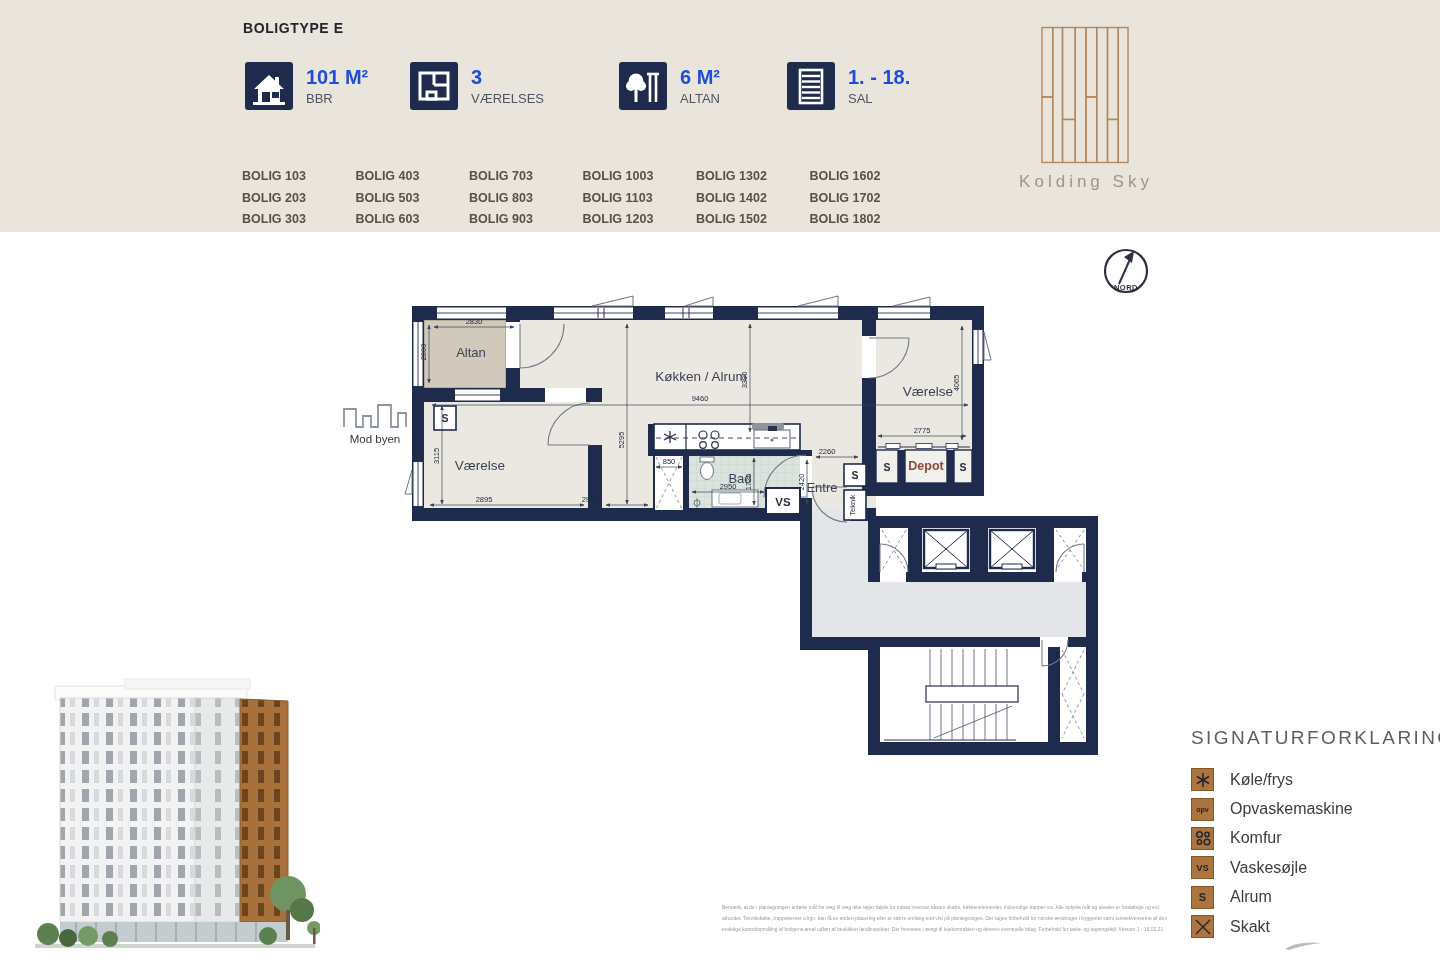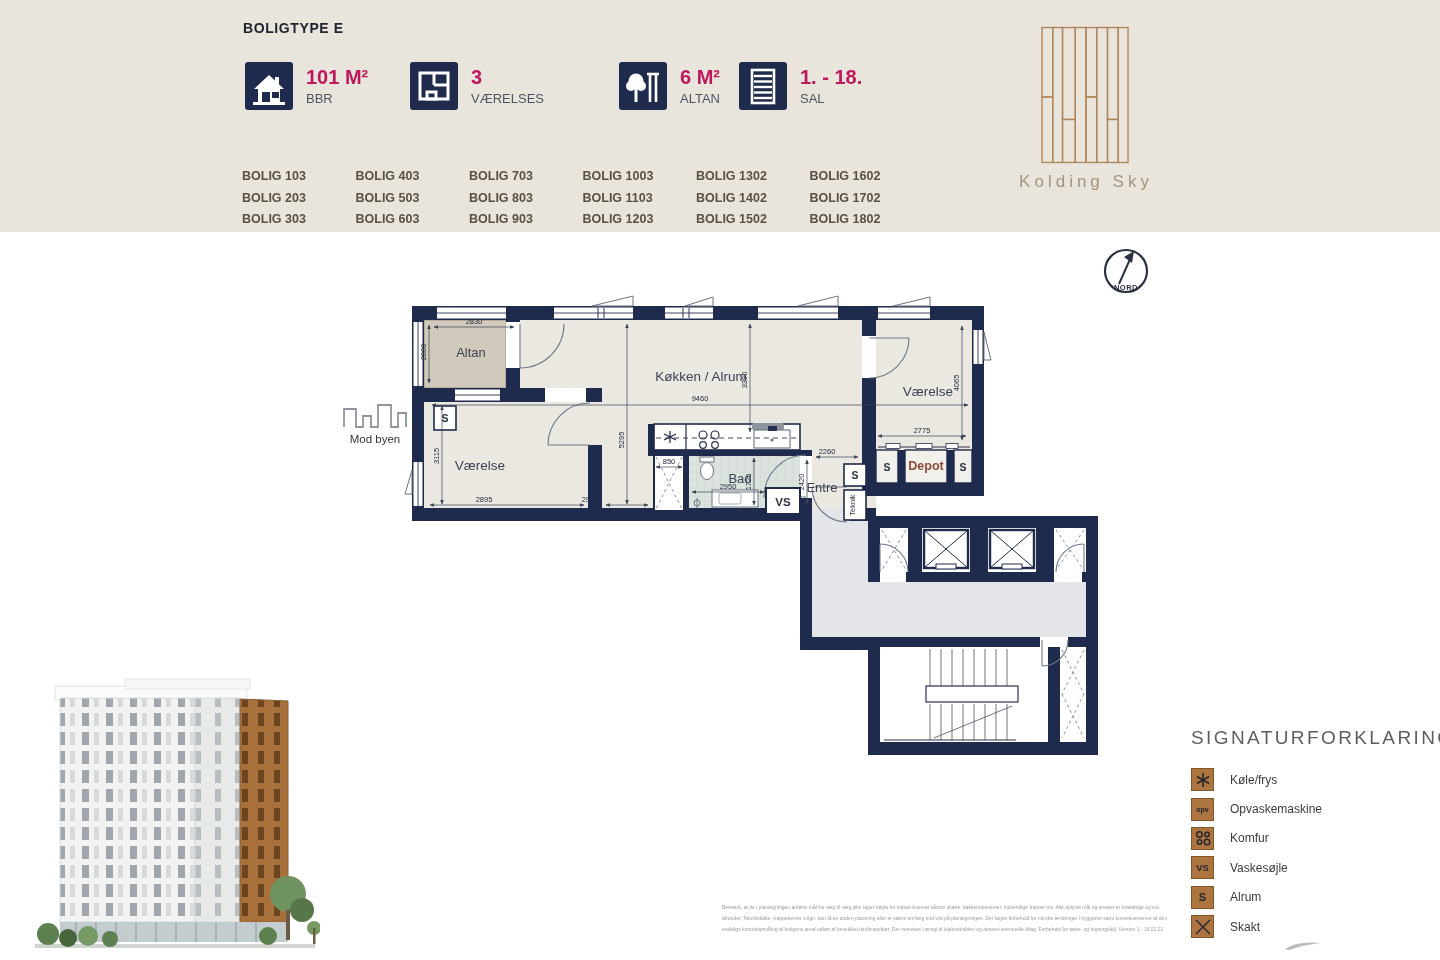--- a/index.html
+++ b/index.html
@@ -6,21 +6,21 @@
   #page{position:relative;width:1440px;height:960px;background:#ffffff;overflow:hidden;
         font-family:"Liberation Sans",sans-serif;}
   svg{font-family:"Liberation Sans",sans-serif;}
 
   .header-band{position:absolute;left:0;top:0;width:1440px;height:232px;background:#e9e5dc;}
   .page-title{position:absolute;left:243px;top:20px;font-size:14px;font-weight:bold;
               letter-spacing:.6px;color:#23242e;}
   .stat{position:absolute;top:62px;display:flex;gap:13px;}
   .stat .ibox{width:48px;height:48px;background:#1e2b4c;border-radius:3px;display:flex;
               align-items:center;justify-content:center;flex:0 0 auto;}
-  .stat .txt .val{font-size:20px;font-weight:bold;color:#be185d;line-height:22px;margin-top:4px;}
+  .stat .txt .val{font-size:20px;font-weight:bold;color:#1d4ed8;line-height:22px;margin-top:4px;}
   .stat .txt .lab{font-size:13px;color:#4e5462;margin-top:3px;}
   .units{position:absolute;left:242px;top:146px;display:grid;grid-auto-flow:column;
          grid-template-rows:repeat(3,21.5px);grid-template-columns:repeat(6,113.5px);
          font-size:12.5px;font-weight:bold;color:#5a5043;margin-top:20px;}
   .units span{line-height:21.5px;}
 
   .brand-logo{position:absolute;left:1041px;top:26px;}
   .brand-name{position:absolute;left:986px;top:172px;width:200px;text-align:center;
               font-size:17px;letter-spacing:4px;color:#a29482;font-weight:400;}
 
@@ -29,21 +29,21 @@
 
   .legend{position:absolute;left:1191px;top:727px;width:240px;}
   .legend .ltitle{font-size:19px;letter-spacing:2.4px;color:#5e5e5e;margin-bottom:16px;}
   .legend .lrow{display:flex;align-items:center;gap:16px;height:29.4px;}
   .legend .sq{width:21px;height:21px;background:#ac753f;border:1px solid #845627;
               display:flex;align-items:center;justify-content:center;flex:0 0 auto;
               color:#26262e;font-weight:bold;}
   .legend .sq .t7{font-size:7px;font-weight:bold;}
   .legend .sq .t9{font-size:9.5px;font-weight:bold;}
   .legend .sq .t11{font-size:11px;font-weight:bold;}
-  .legend .llab{font-size:12px;color:#3c3c3c;}
+  .legend .llab{font-size:16px;color:#3c3c3c;}
 
   .disclaimer{position:absolute;left:722px;top:902px;color:#9b9b9b;font-size:5px;
               line-height:11px;white-space:nowrap;}
   .watermark{position:absolute;left:1283px;top:941px;}
 </style>
 </head>
 <body>
 
 <div id="page">
 
@@ -93,21 +93,21 @@
         <line x1="37" y1="12" x2="37" y2="40" stroke="#fff" stroke-width="2.6"></line>
         <line x1="28" y1="12" x2="40" y2="12" stroke="#fff" stroke-width="2.6"></line>
       </svg>
     </div>
     <div class="txt">
       <div class="val">6 M²</div>
       <div class="lab">ALTAN</div>
     </div>
   </div>
 
-  <div class="stat" style="left:728px;padding-left:11px;">
+  <div class="stat" style="left:776px;padding-left:11px;">
     <div class="ibox">
       <svg width="48" height="48" viewBox="0 0 48 48">
         <rect x="13" y="8" width="22" height="33" fill="none" stroke="#fff" stroke-width="2.6"></rect>
         <line x1="15" y1="14" x2="33" y2="14" stroke="#fff" stroke-width="2.4"></line>
         <line x1="15" y1="19.5" x2="33" y2="19.5" stroke="#fff" stroke-width="2.4"></line>
         <line x1="15" y1="25" x2="33" y2="25" stroke="#fff" stroke-width="2.4"></line>
         <line x1="15" y1="30.5" x2="33" y2="30.5" stroke="#fff" stroke-width="2.4"></line>
         <line x1="15" y1="36" x2="33" y2="36" stroke="#fff" stroke-width="2.4"></line>
       </svg>
     </div>

